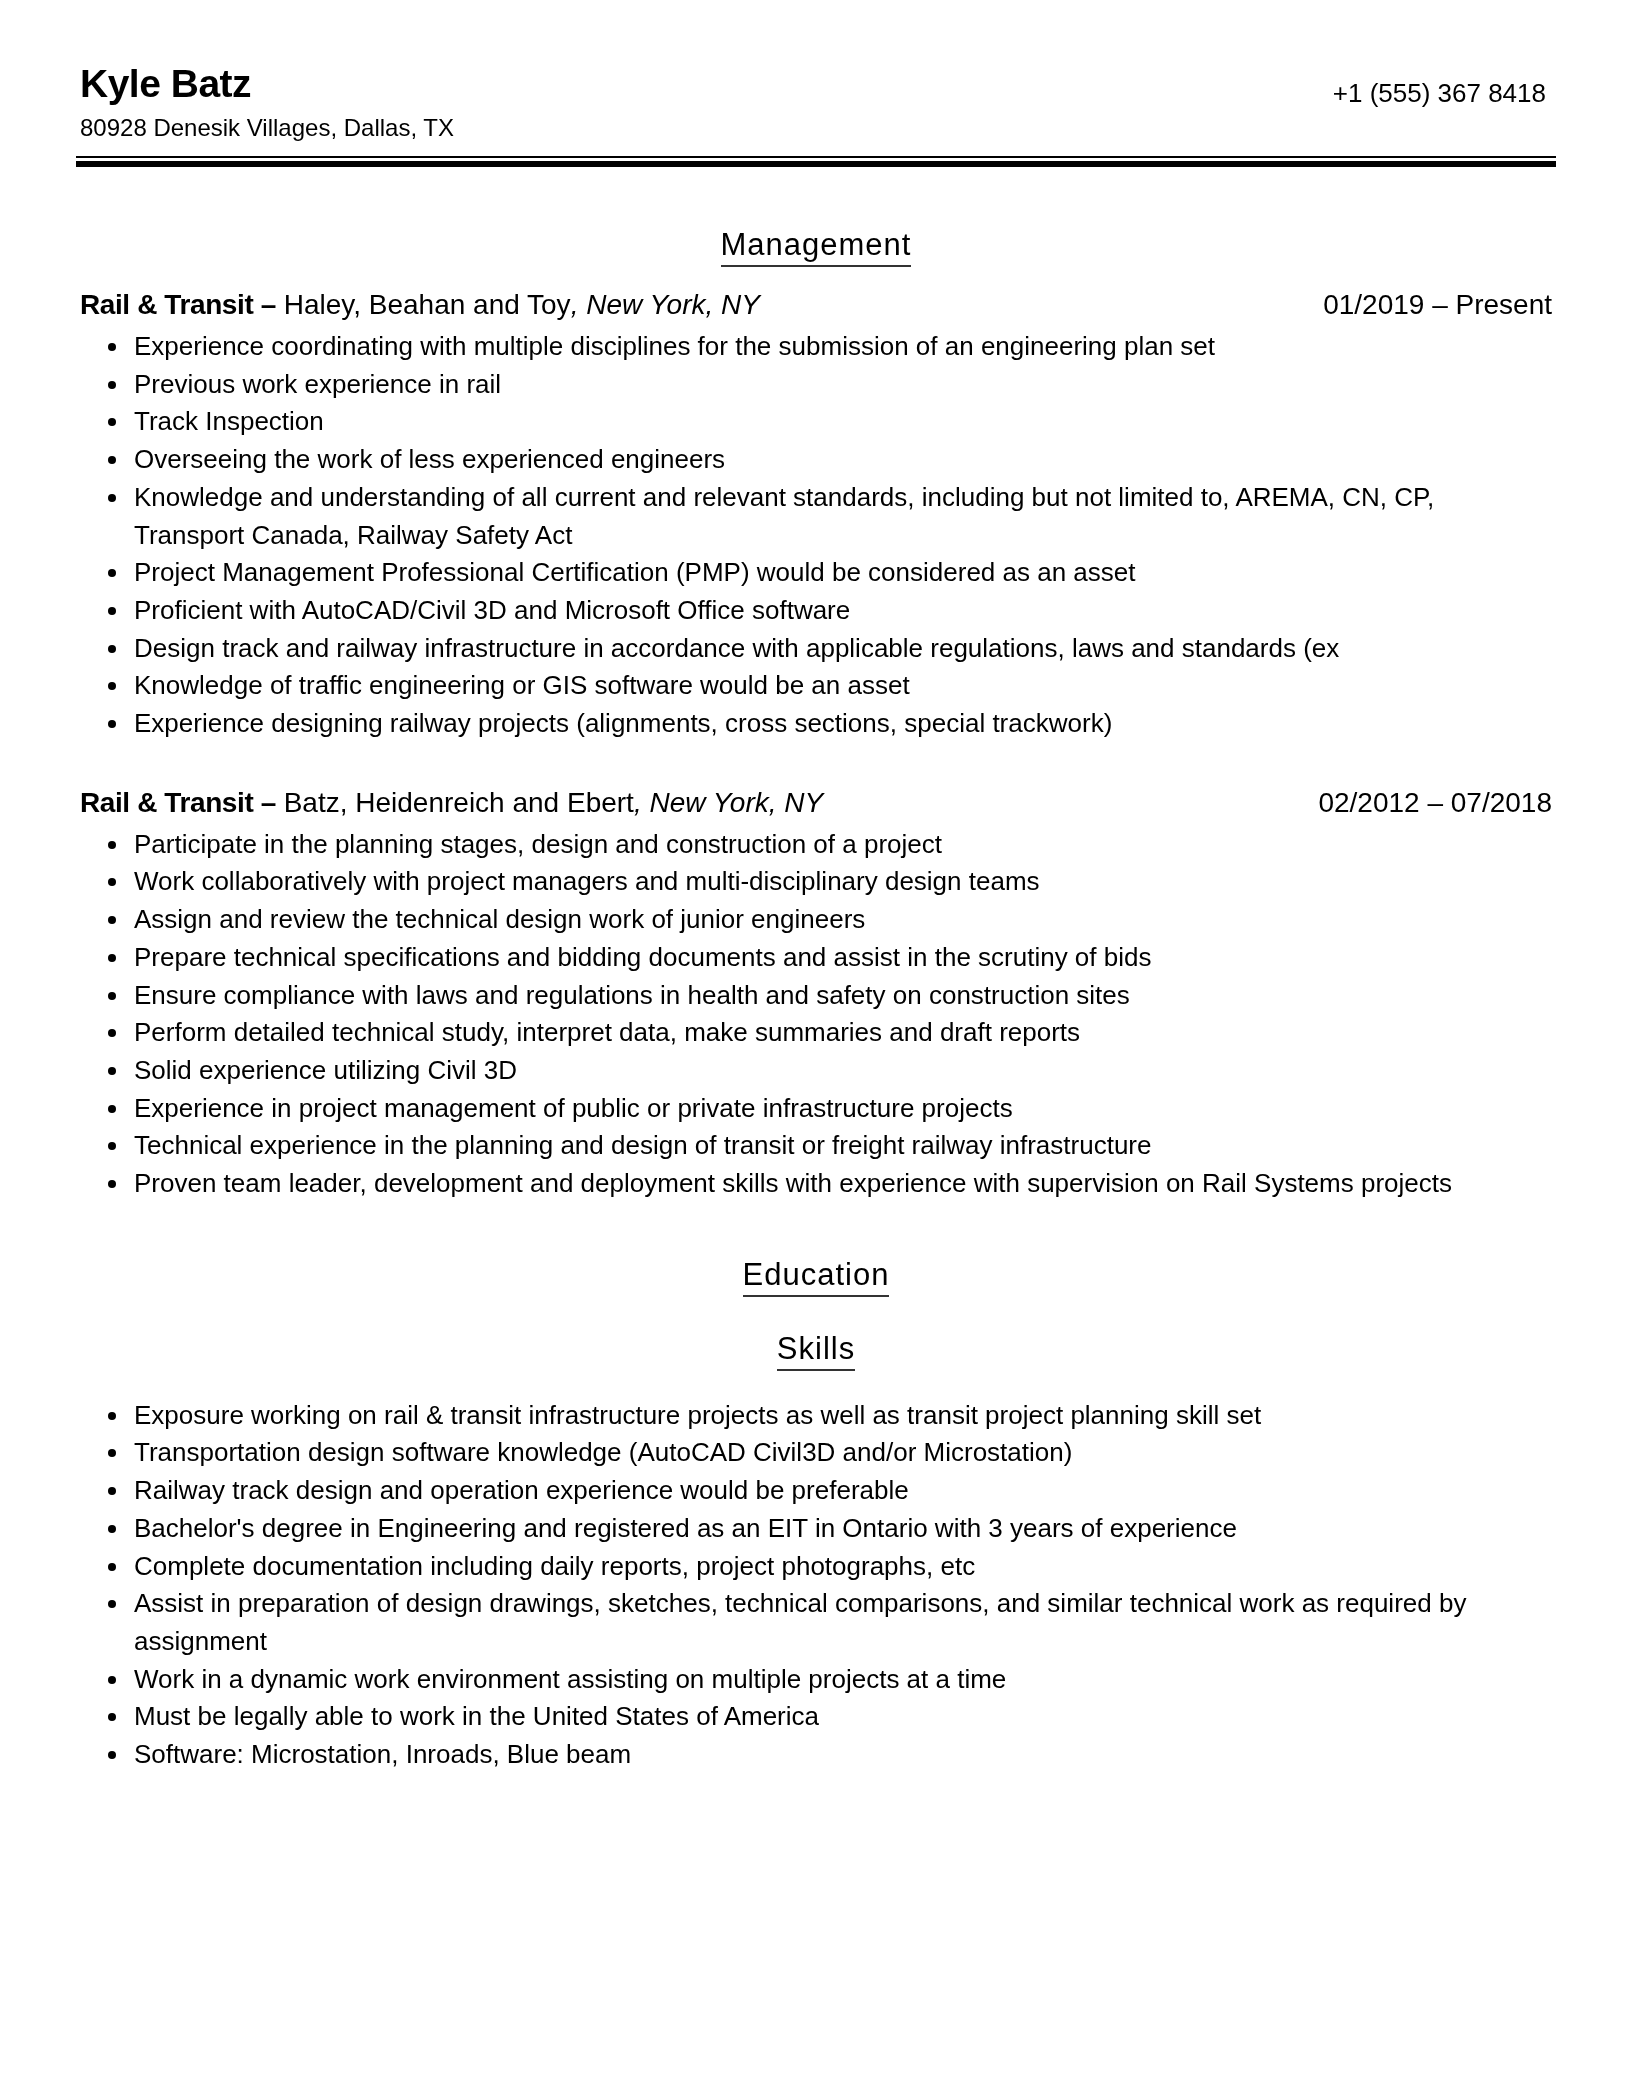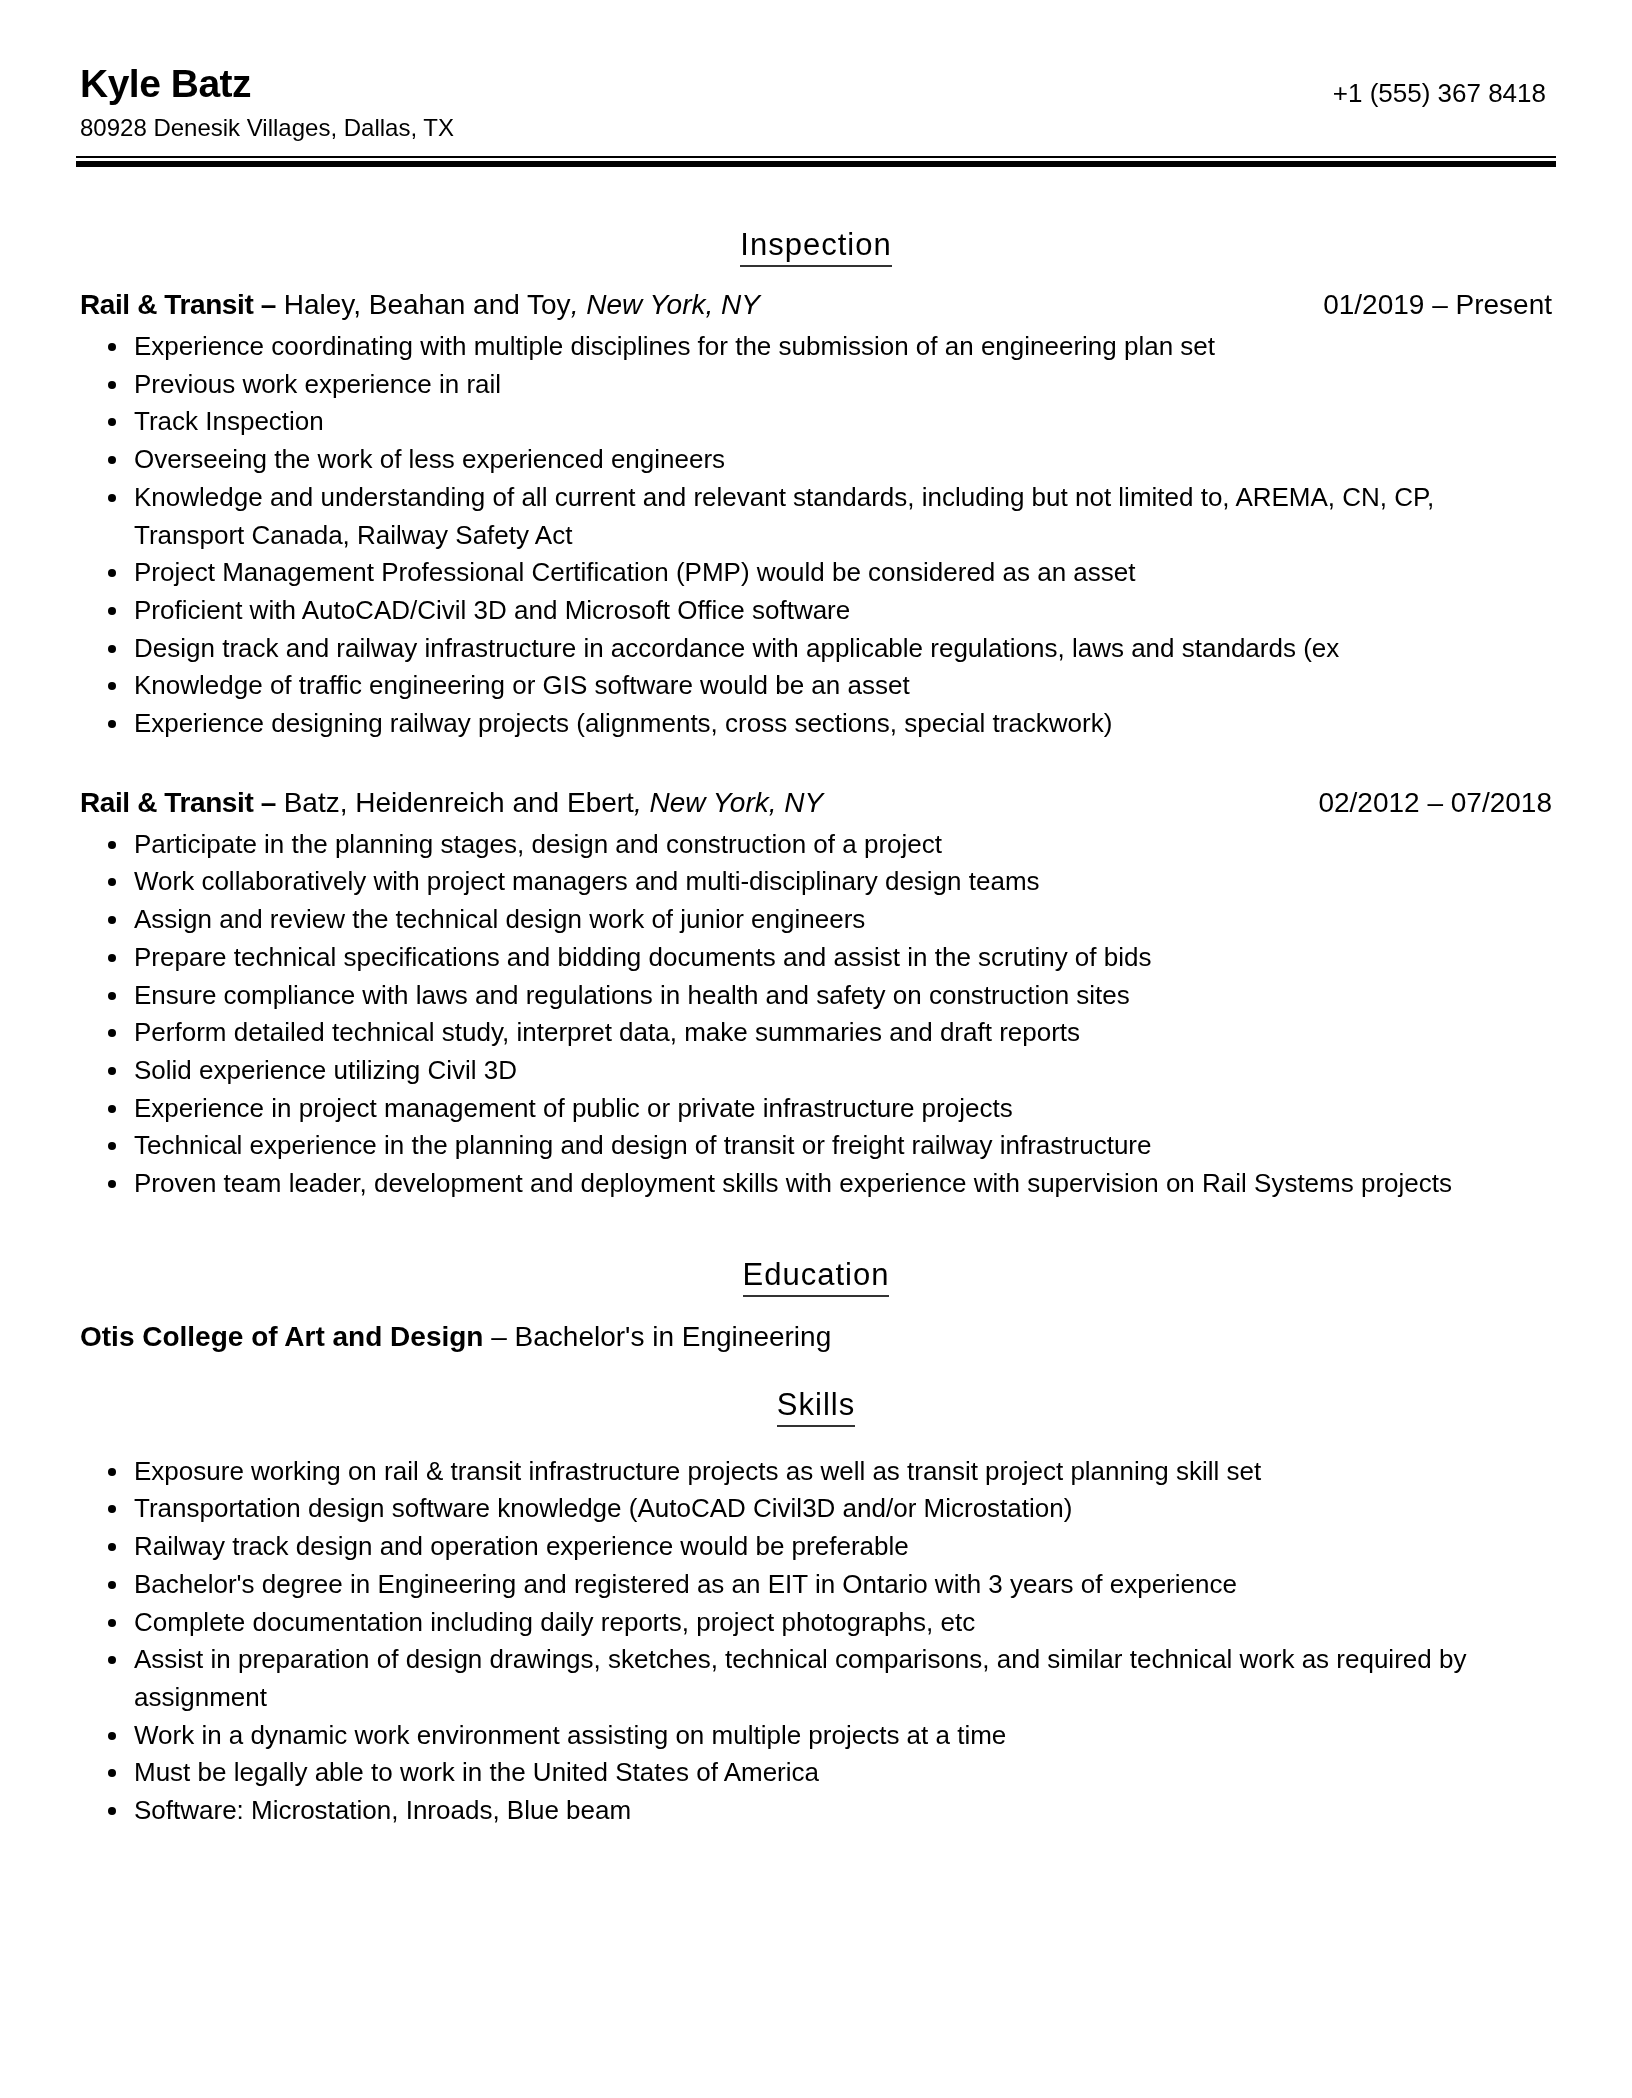--- a/index.html
+++ b/index.html
@@ -40,21 +40,21 @@
 <div class="page">
   <div class="header">
     <div class="name">Kyle Batz</div>
     <div class="address">80928 Denesik Villages, Dallas, TX</div>
     <div class="phone">+1 (555) 367 8418</div>
     <div class="rule-thin"></div>
     <div class="rule-thick"></div>
   </div>
 
   <div class="section-title" style="margin-top:57px;">
-    <span>Inspection</span>
+    <span>Management</span>
   </div>
 
   <div style="margin-top:22px;">
     <div class="job-head">
       <div class="left">
         <span class="role">Rail &amp; Transit –</span><span> Haley, Beahan and Toy</span><span class="loc">, New York, NY</span>
       </div>
       <div class="date">01/2019 – Present</div>
     </div>
     <ul class="bullets" style="margin-top:3px;">
@@ -88,23 +88,20 @@
       <li>Solid experience utilizing Civil 3D</li>
       <li>Experience in project management of public or private infrastructure projects</li>
       <li>Technical experience in the planning and design of transit or freight railway infrastructure</li>
       <li>Proven team leader, development and deployment skills with experience with supervision on Rail Systems projects</li>
     </ul>
   </div>
 
   <div class="section-title" style="margin-top:54px;">
     <span>Education</span>
   </div>
-  <div class="edu" style="margin-top:24px;">
-    <span class="school">Otis College of Art and Design</span><span> – Bachelor's in Engineering</span>
-  </div>
 
   <div class="section-title" style="margin-top:34px;">
     <span>Skills</span>
   </div>
   <ul class="bullets" style="margin-top:26px; padding-right:60px;">
     <li>Exposure working on rail &amp; transit infrastructure projects as well as transit project planning skill set</li>
     <li>Transportation design software knowledge (AutoCAD Civil3D and/or Microstation)</li>
     <li>Railway track design and operation experience would be preferable</li>
     <li>Bachelor's degree in Engineering and registered as an EIT in Ontario with 3 years of experience</li>
     <li>Complete documentation including daily reports, project photographs, etc</li>

